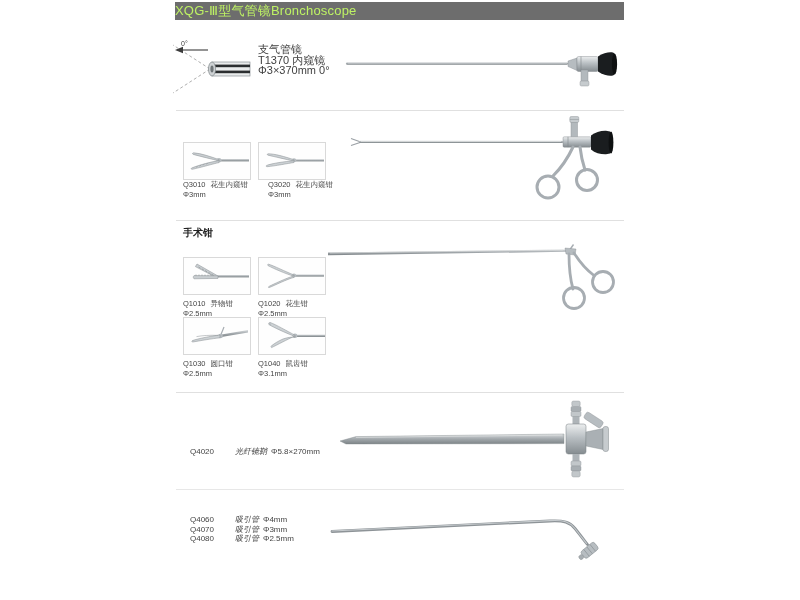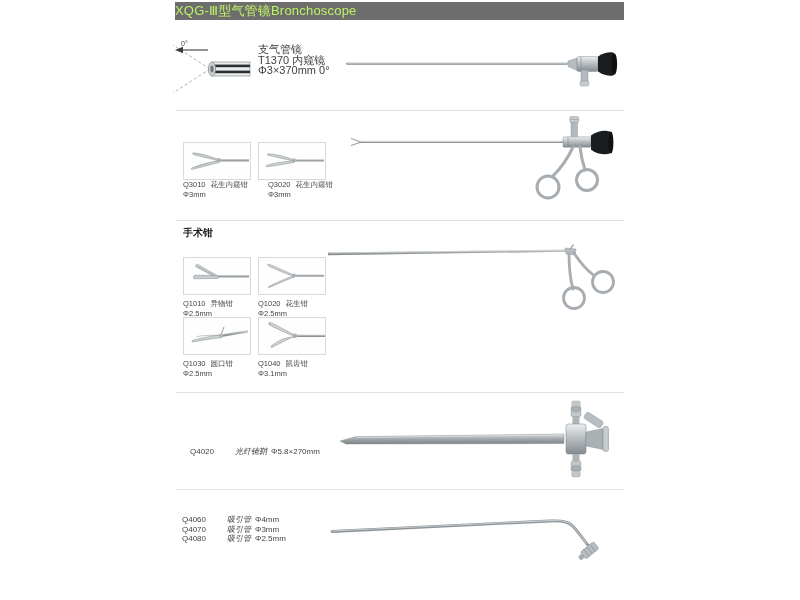--- a/index.html
+++ b/index.html
@@ -249,21 +249,21 @@
       <rect x="277" y="28.5" width="5.5" height="25" rx="2.2" fill="#c6cbce" stroke="#82888c" stroke-width="0.5"></rect>
       <rect x="246.5" y="56" width="7" height="7" fill="#aeb4b8"></rect>
       <rect x="245" y="63" width="10" height="5" rx="1.2" fill="#c2c7ca" stroke="#8d9397" stroke-width="0.4"></rect>
       <rect x="245" y="68" width="10" height="5" rx="1.2" fill="#a8aeb2" stroke="#8d9397" stroke-width="0.4"></rect>
       <rect x="245.8" y="73" width="8.4" height="6" rx="1.8" fill="#c2c7ca" stroke="#8d9397" stroke-width="0.4"></rect>
     </svg>
   </div>
 
   <div class="divider" style="top:489px;background:#e7e7e7"></div>
 
-  <div class="cat-lg" style="left:182px;top:515px">
+  <div class="cat-lg" style="left:190px;top:515px">
     <div>
       <span class="c">Q4060</span><span class="n">吸引管</span><span>Φ4mm</span>
     </div>
     <div>
       <span class="c">Q4070</span><span class="n">吸引管</span><span>Φ3mm</span>
     </div>
     <div>
       <span class="c">Q4080</span><span class="n">吸引管</span><span>Φ2.5mm</span>
     </div>
   </div>

